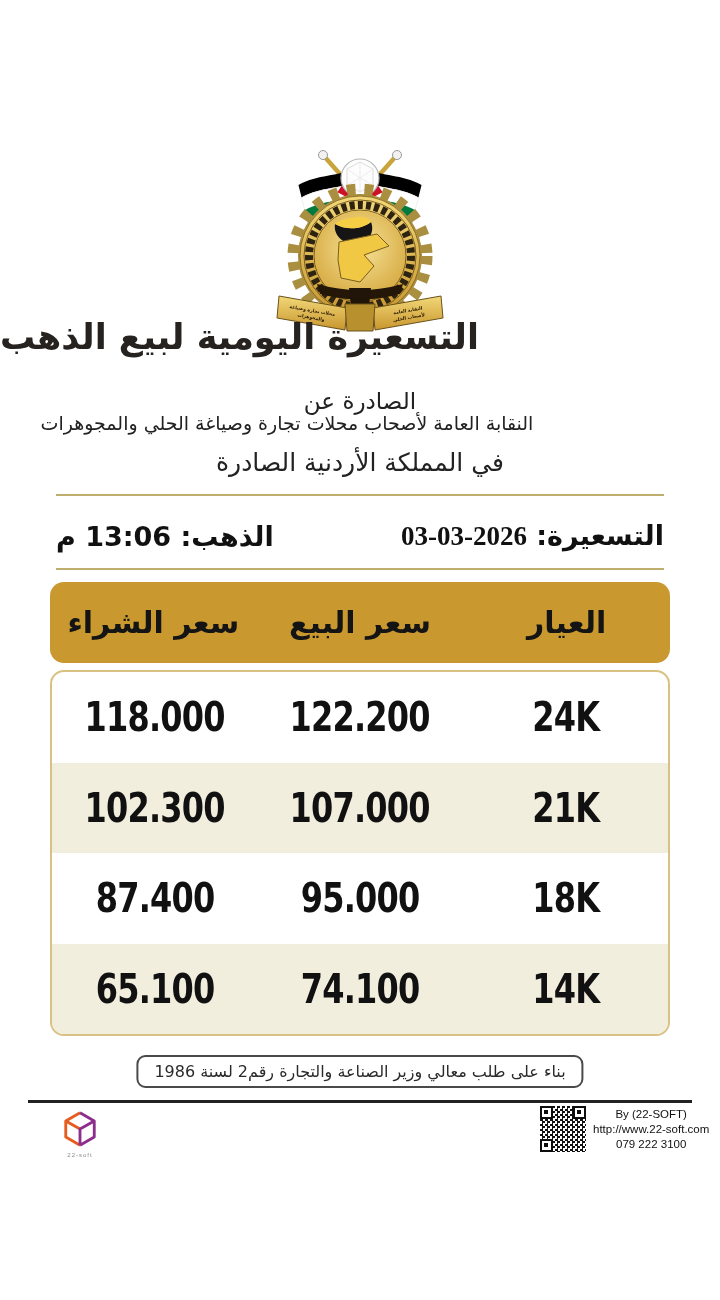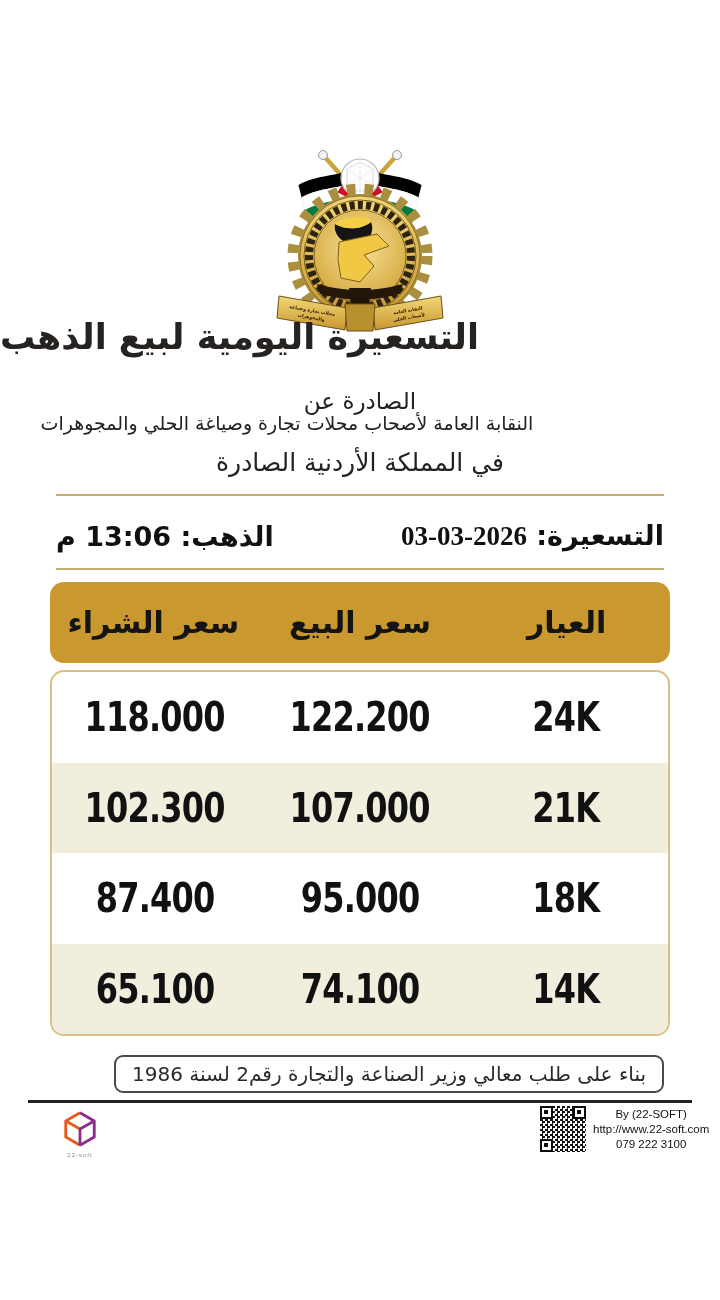--- a/index.html
+++ b/index.html
@@ -28,21 +28,21 @@
          font-size:30px;font-weight:bold;color:#141414;text-align:center;}
   .tbody{position:absolute;top:670px;left:50px;right:50px;height:366px;background:#fff;
          border:2px solid #d9c183;border-radius:14px;overflow:hidden;box-sizing:border-box;}
   .trow{height:90.5px;display:grid;grid-template-columns:1fr 1fr 1fr;align-items:center;
         text-align:center;font-size:40px;font-weight:bold;color:#111;}
   .trow:nth-child(even){background:#f2eede;}
   .num{display:inline-block;transform:scaleX(0.8);letter-spacing:-1px;white-space:nowrap;}
   
   .note{position:absolute;top:1055px;left:50%;transform:translateX(-50%);
         border:2px solid #4a4a4a;border-radius:9px;padding:5px 16px;
-        font-size:20px;color:#2a2a2a;white-space:nowrap;background:#fff;margin-left:29px;}
+        font-size:16px;color:#2a2a2a;white-space:nowrap;background:#fff;}
   
   .footer-line{position:absolute;top:1100px;left:28px;right:28px;border-top:3px solid #222;}
   .cube-wrap{position:absolute;top:1110px;left:58px;width:44px;text-align:center;direction:ltr;}
   .cube-caption{font-size:6px;color:#8a8a8a;letter-spacing:1px;font-family:"Liberation Sans",sans-serif;}
   .qr{position:absolute;top:1106px;left:540px;width:46px;height:46px;
       background:conic-gradient(#111 25%,#fff 0 50%,#111 0 75%,#fff 0);
       background-size:5px 5px;outline:2px solid #fff;}
   .qr .f{position:absolute;width:13px;height:13px;background:#fff;border:2.5px solid #0d0d0d;box-sizing:border-box;}
   .qr .f::after{content:"";position:absolute;left:2px;top:2px;width:4px;height:4px;background:#0d0d0d;}
   .qr .f1{left:0;top:0;} .qr .f2{right:0;top:0;} .qr .f3{left:0;bottom:0;}

